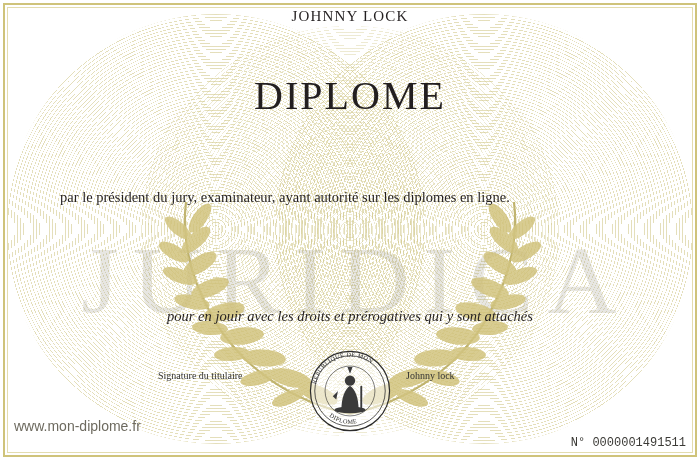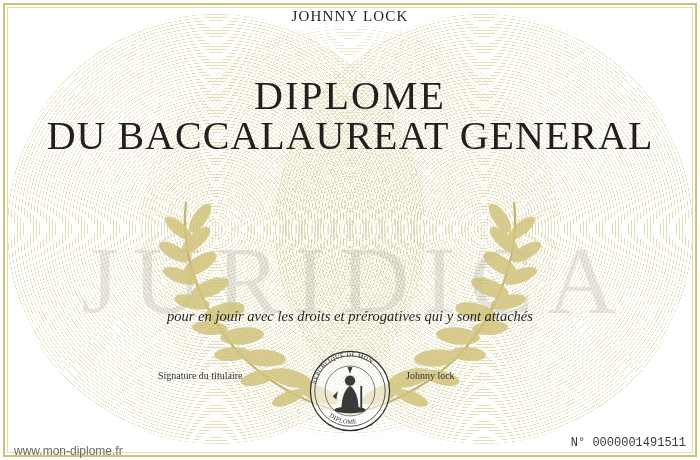--- a/index.html
+++ b/index.html
@@ -175,22 +175,22 @@
     top: 348px;
     transform: translateX(-50%);
     width: 86px;
     height: 86px;
   }
 
   
   .footer-left {
     position: absolute;
     left: 14px;
-    bottom: 2px;
-    font-size: 12px;
+    bottom: 26px;
+    font-size: 14px;
     color: #6d6a5f;
     font-family: "Liberation Sans", sans-serif;
   }
   .footer-right {
     position: absolute;
     right: 14px;
     bottom: 10px;
     font-size: 12px;
     color: #3b3a36;
     font-family: Liberation Mono, monospace;
@@ -254,23 +254,23 @@
       <ellipse cx="272" cy="222" rx="17" ry="6.5" transform="rotate(22 272 222)"></ellipse>
     </g>
   </svg>
 
   <div class="frame-outer"></div>
   <div class="frame-inner"></div>
 
   <div class="holder-name">JOHNNY LOCK</div>
 
   <div class="title-1">DIPLOME</div>
-  <div class="title-2">DU BACCALAUREAT GENERAL</div>
 
   <div class="body-block">
+    <p>par le président du jury, examinateur, ayant autorité sur les diplomes en ligne.</p>
   </div>
 
   <div class="conferred">pour en jouir avec les droits et prérogatives qui y sont attachés</div>
 
   <div class="sig-left">Signature du titulaire</div>
   <div class="sig-right">Johnny lock</div>
 
   <svg class="seal" viewBox="0 0 100 100">
     <defs>
       <path id="sealArcTop" d="M 50,50 m -40,0 a 40,40 0 1,1 80,0" fill="none"></path>

